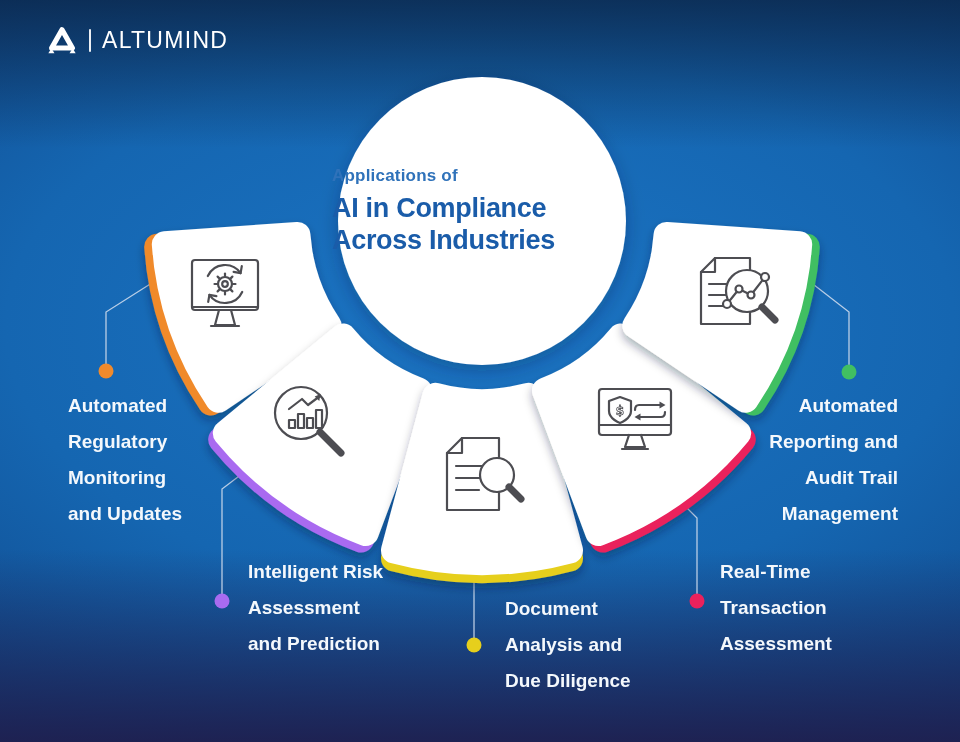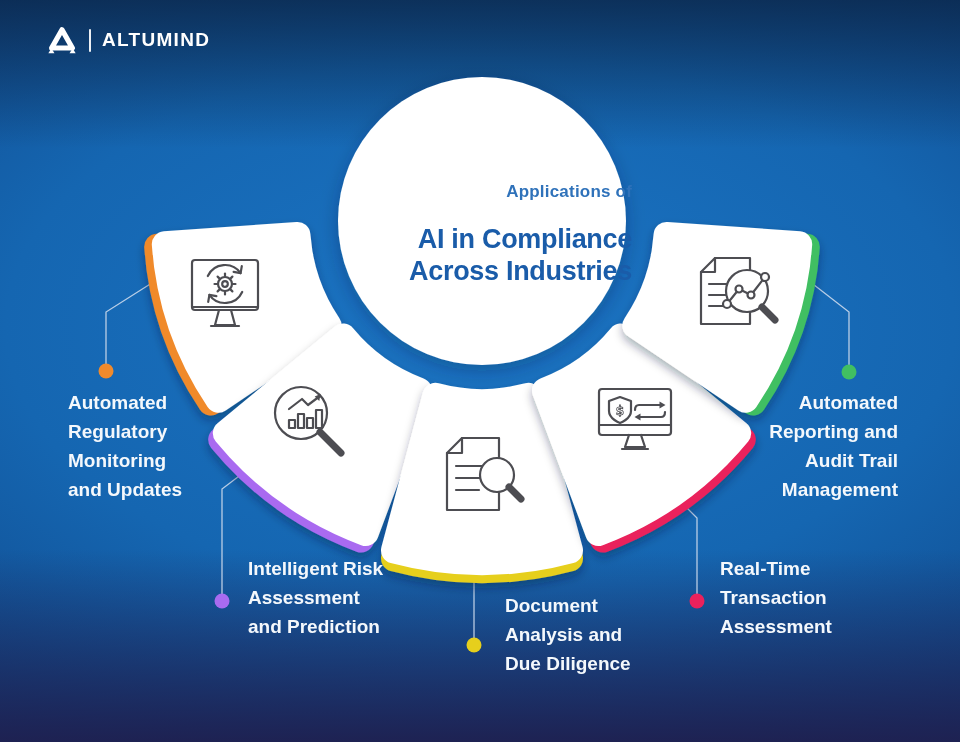--- a/index.html
+++ b/index.html
@@ -16,28 +16,28 @@
   .accent   { stroke-width:26; stroke-linejoin:round; }
   .conn { fill:none; stroke:#cbd9ec; stroke-width:1.3; opacity:.9; }
   .ic  { fill:none; stroke:#4d4d52; stroke-width:2.2; stroke-linecap:round; stroke-linejoin:round; }
   .icthick { fill:none; stroke:#4d4d52; stroke-width:7; stroke-linecap:round; }
   .icfill { fill:#4d4d52; stroke:none; }
   .icwhite { fill:#ffffff; stroke:#4d4d52; stroke-width:2.2; }
   .dollar { font-family:"DejaVu Sans", sans-serif; font-size:12px; font-weight:bold; fill:none; stroke:#4d4d52; stroke-width:0.8; }
 
   .logo { position:absolute; left:46px; top:25px; display:flex; align-items:center; gap:11px; }
   .logo-divider { width:2px; height:23px; background:rgba(255,255,255,.92); border-radius:1px; }
-  .brand-name { color:#ffffff; font-size:19px; font-weight:bold; letter-spacing:1.3px; }
-
-  .center-text { position:absolute; left:332px; top:182px; width:300px; text-align:right; }
+  .brand-name { color:#ffffff; font-size:23px; font-weight:normal; letter-spacing:1.3px; }
+
+  .center-text { position:absolute; left:332px; top:166px; width:300px; text-align:left; }
   .eyebrow { color:#2f72ba; font-size:17px; font-weight:bold; letter-spacing:.2px; }
-  .title   { margin-top:21px; color:#1a5ca9; font-size:27px; font-weight:bold; line-height:32px;
+  .title   { margin-top:6px; color:#1a5ca9; font-size:27px; font-weight:bold; line-height:32px;
              letter-spacing:-.3px; white-space:pre-line; }
 
-  .label { position:absolute; color:#f4f8fc; font-size:19px; font-weight:600; line-height:29px;
+  .label { position:absolute; color:#f4f8fc; font-size:19px; font-weight:600; line-height:36px;
            white-space:pre-line; }
   .label-1 { left:68px;  top:388px; }
   .label-2 { left:248px; top:554px; }
   .label-3 { left:505px; top:591px; }
   .label-4 { left:720px; top:554px; }
   .label-5 { right:62px; top:388px; text-align:right; }
 </style>
 </head>
 <body>
 

